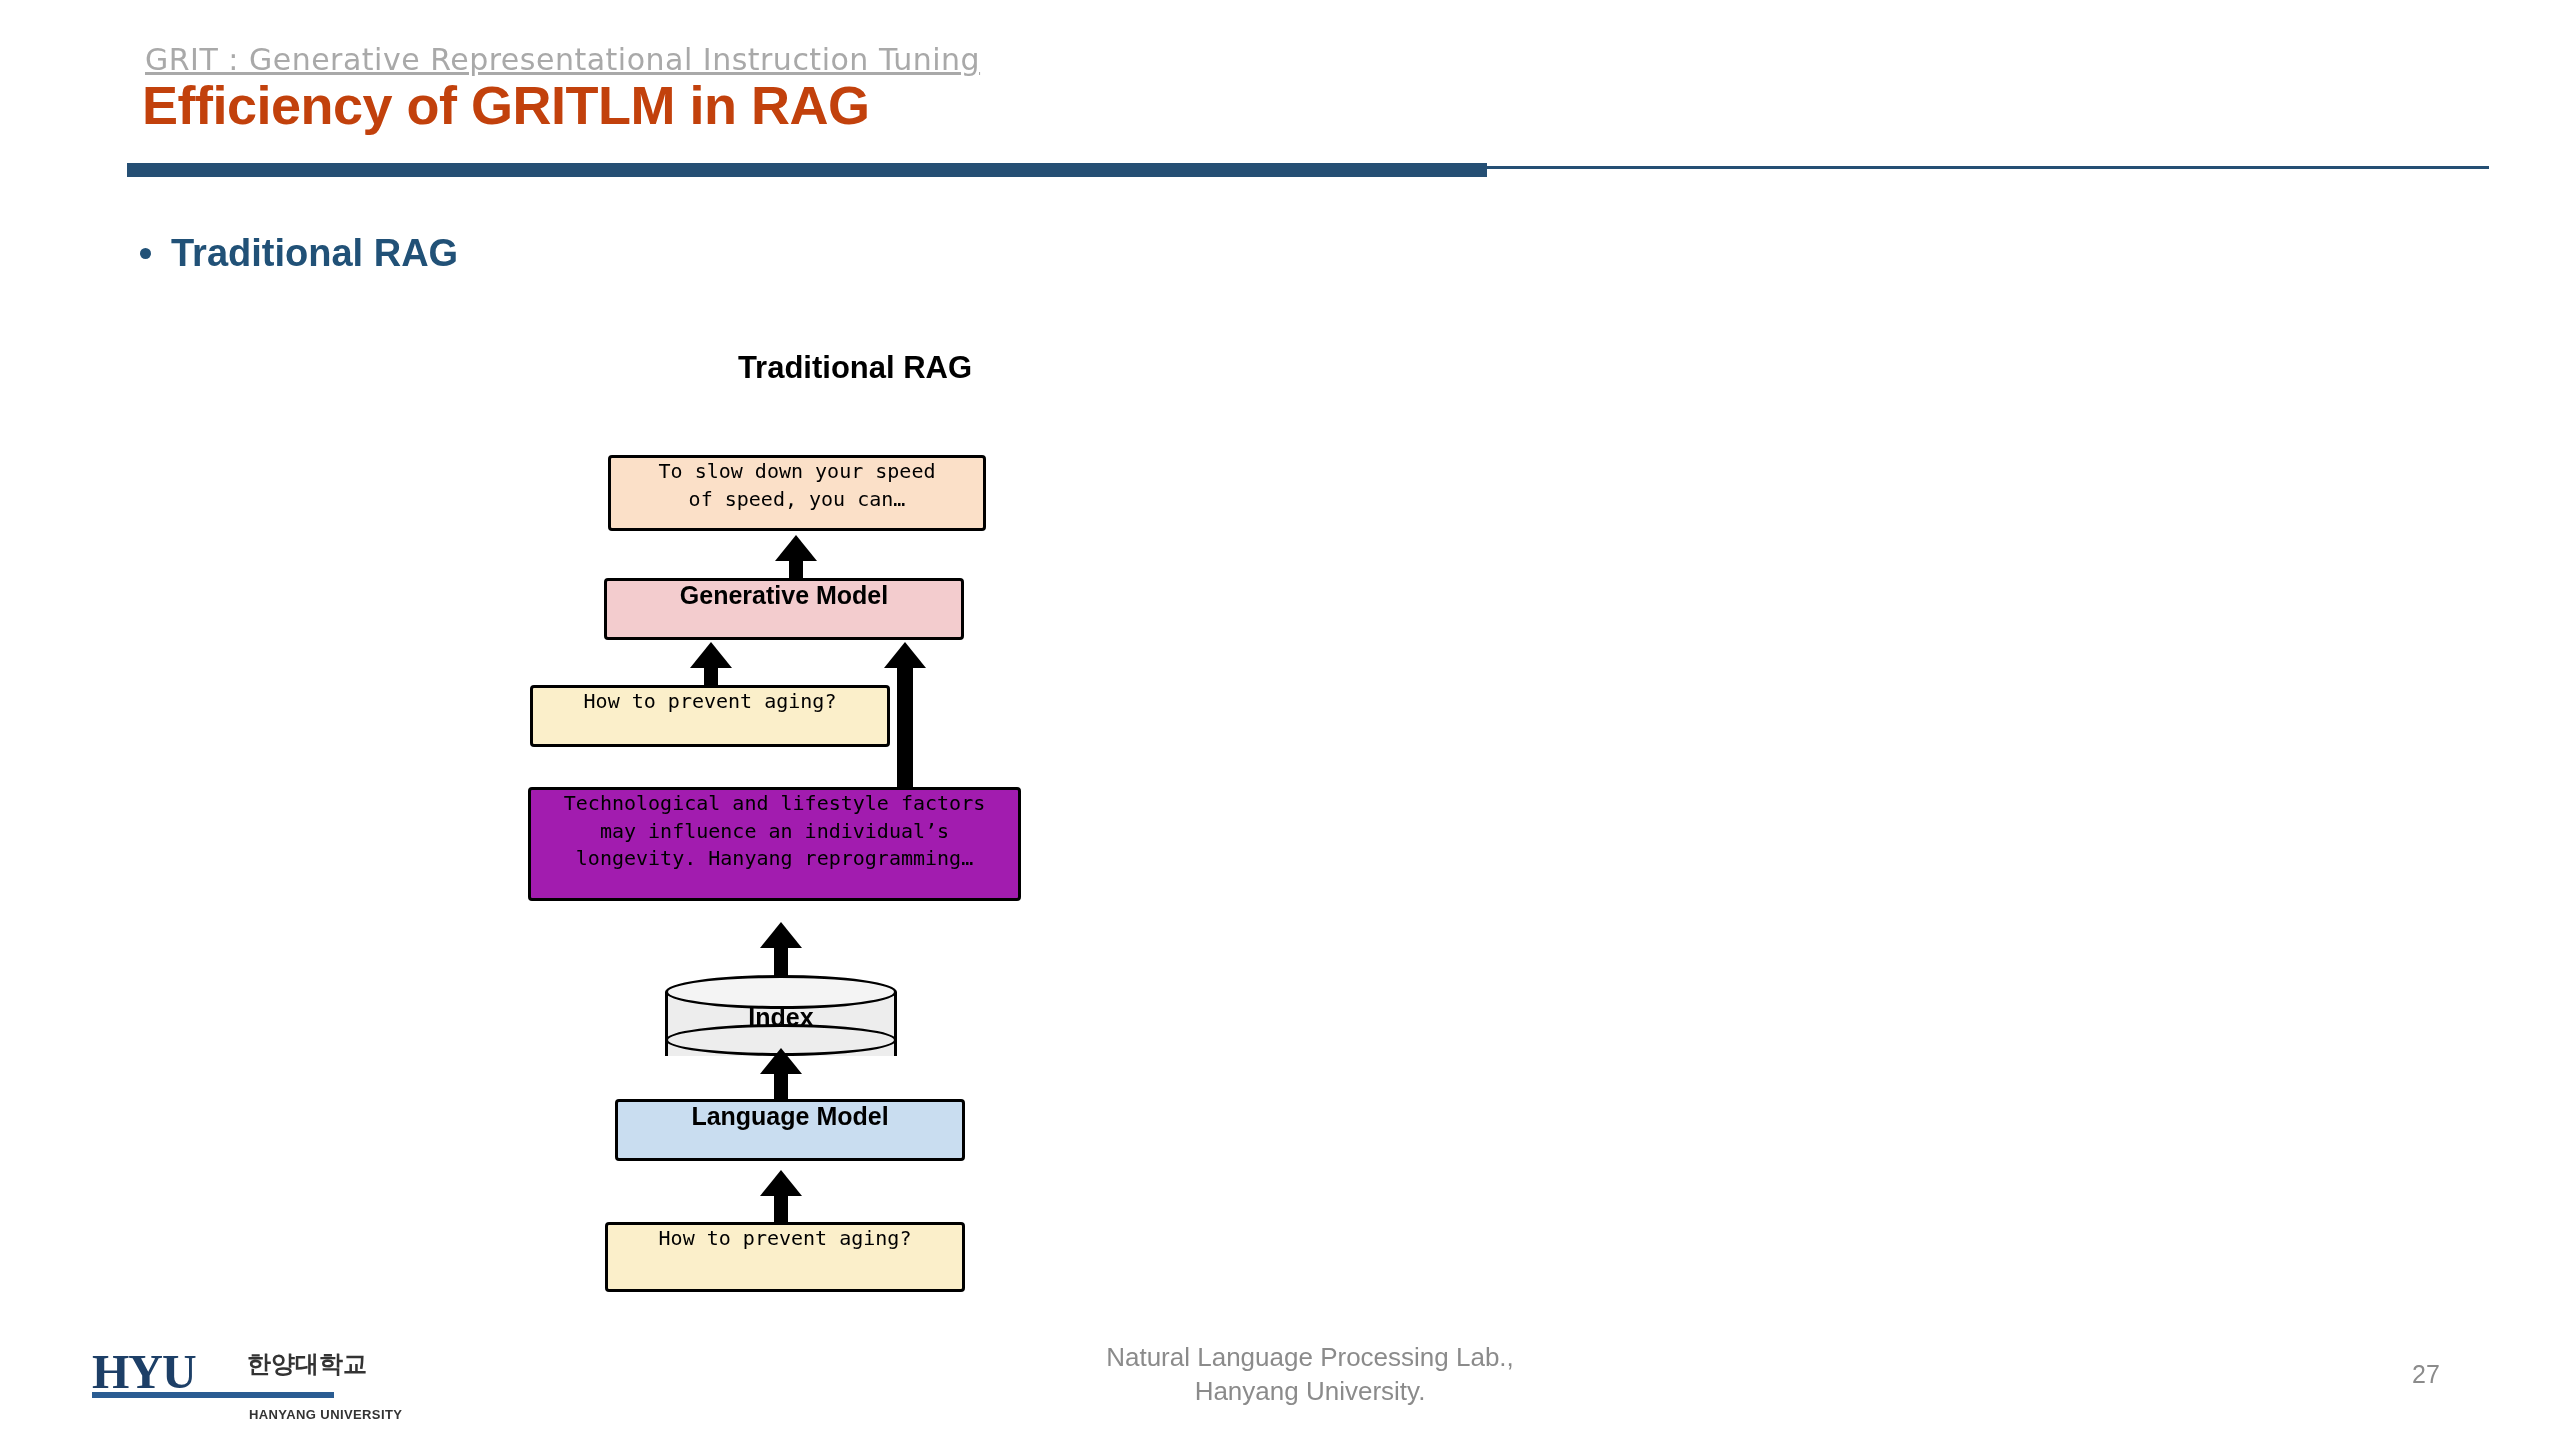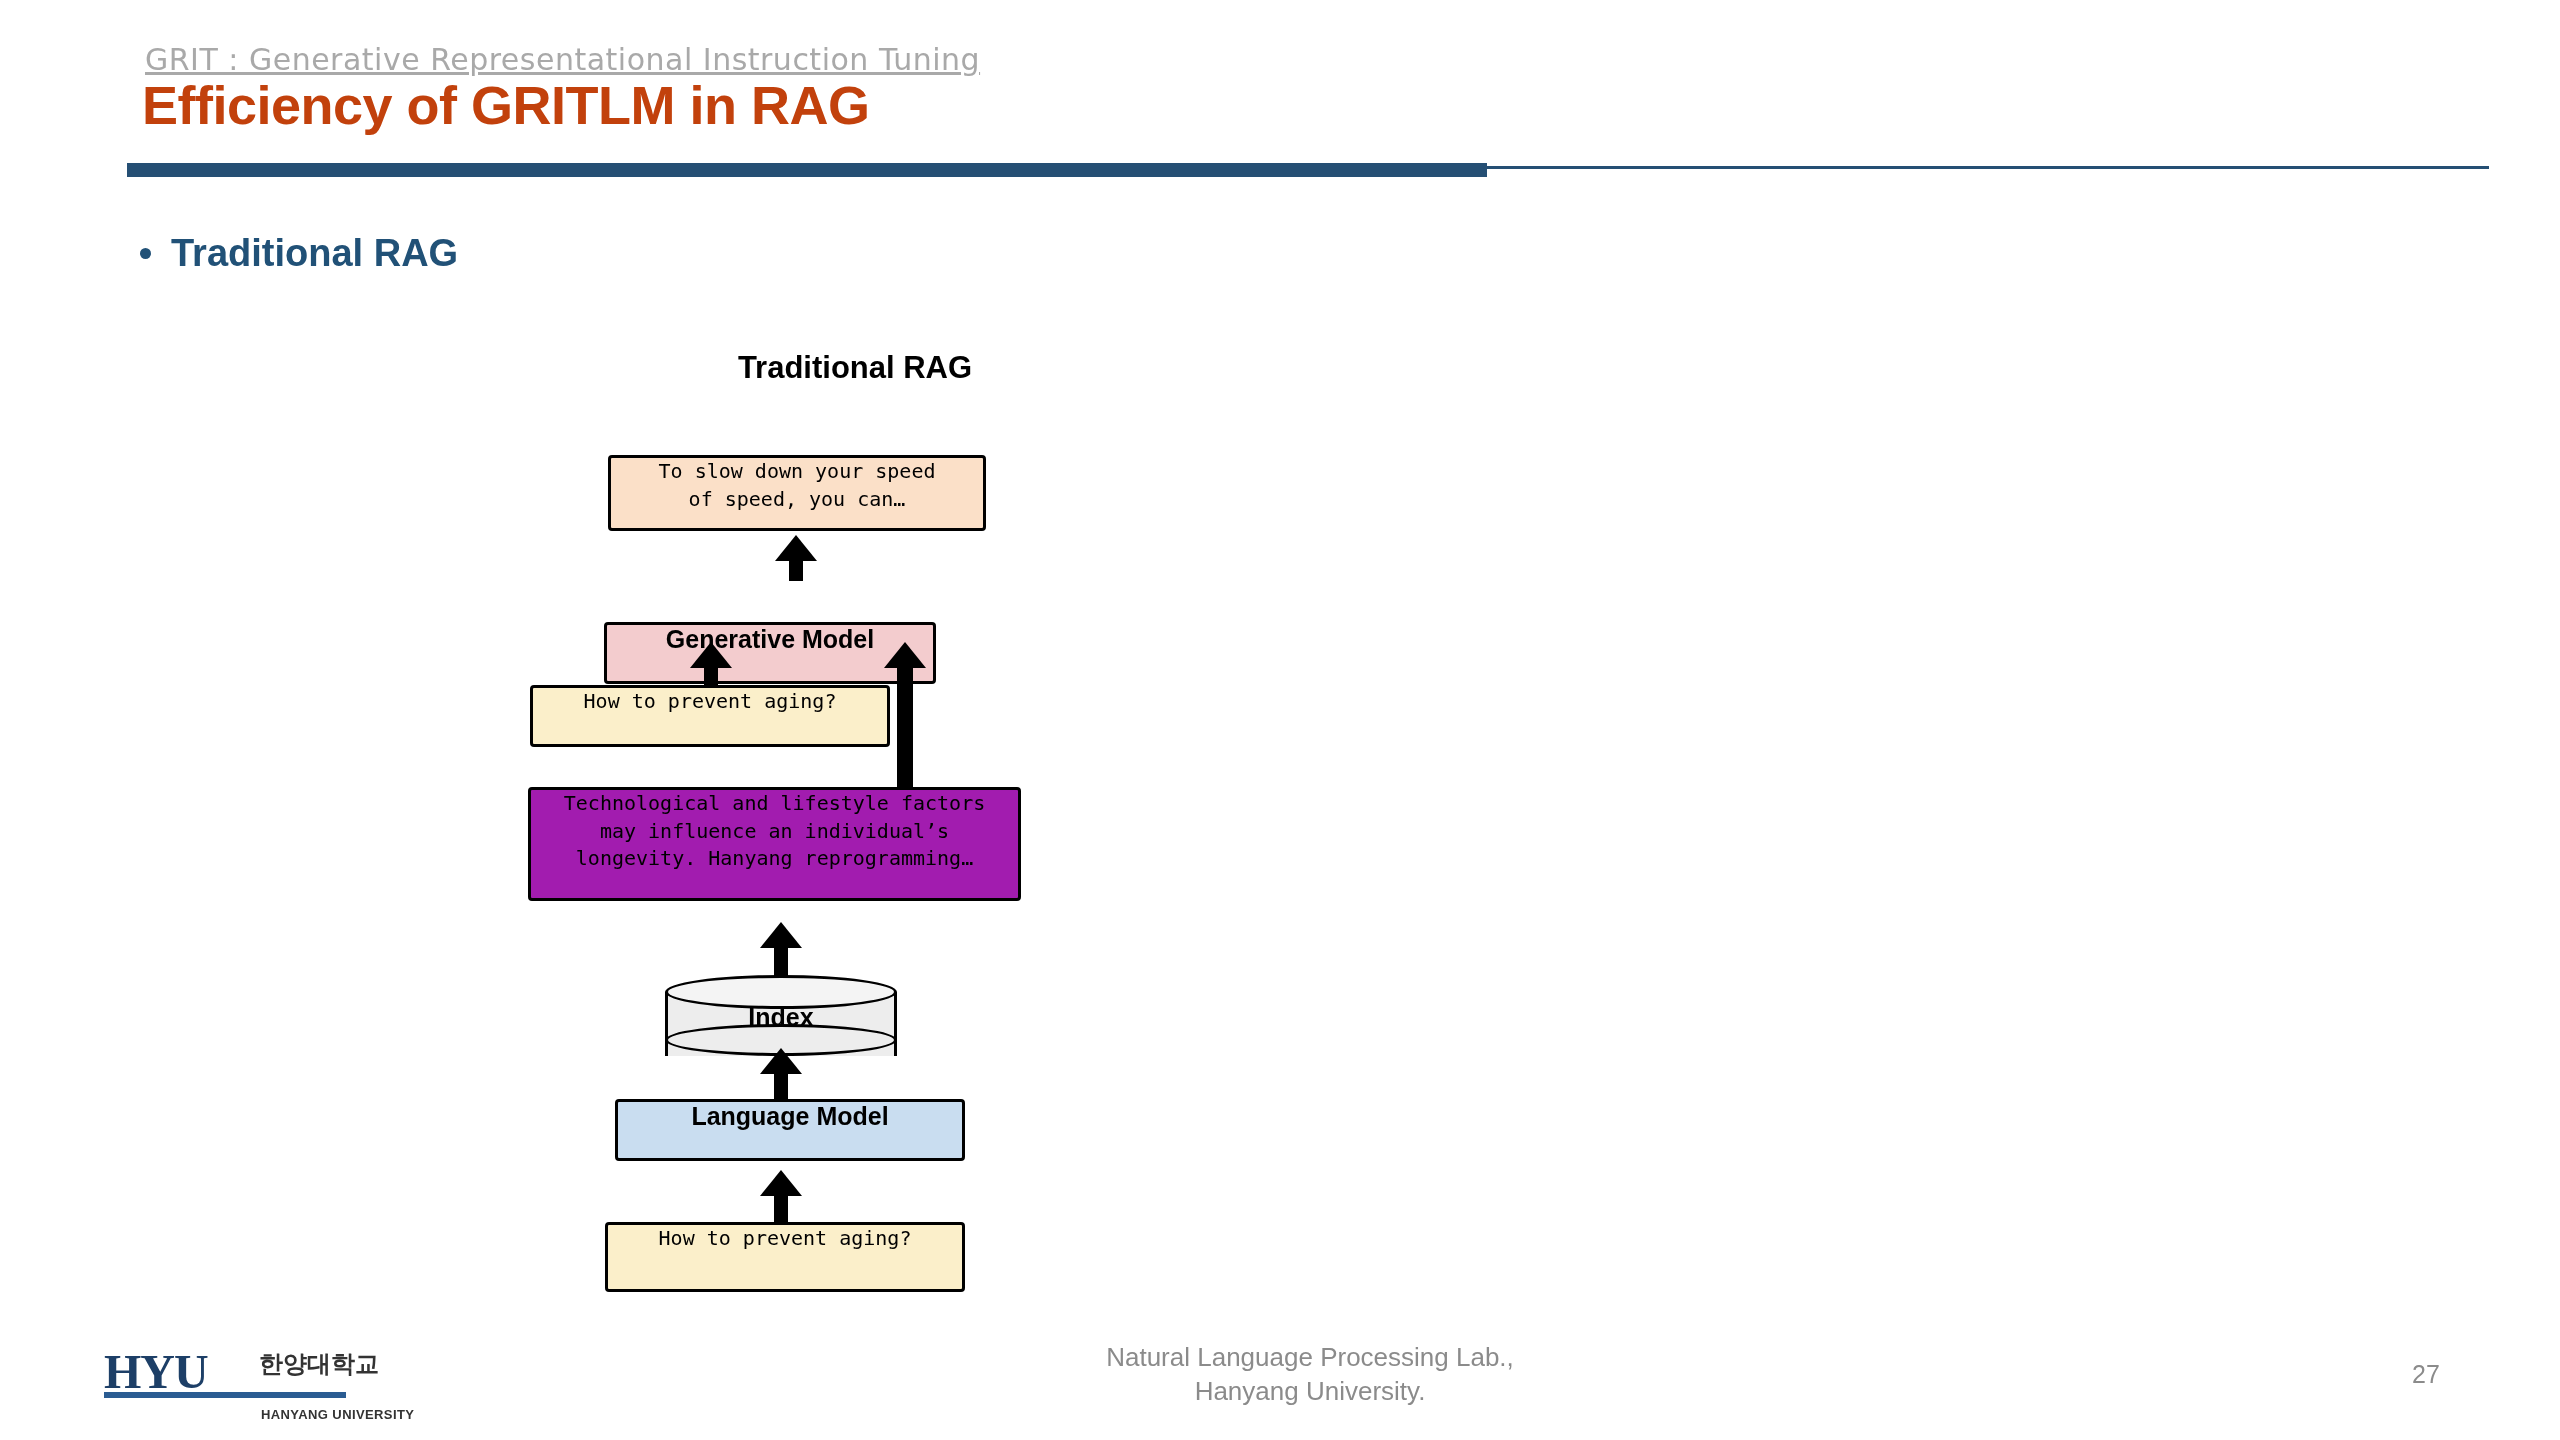--- a/index.html
+++ b/index.html
@@ -118,23 +118,22 @@
     font-size: 25px;
     font-weight: bold;
   }
 
   
   #node-output {
     left: 128px; top: 125px; width: 378px; height: 76px;
     background: #fbe0c8;
   }
   #node-generative {
-    left: 124px; top: 248px; width: 332px; height: 62px;
+    left: 124px; top: 248px; width: 360px; height: 62px;
     background: #f3ccce;
-    margin-top: 44px;
   }
   #node-query-top {
     left: 50px; top: 355px; width: 360px; height: 62px;
     background: #fbefca;
   }
   #node-document {
     left: 48px; top: 457px; width: 493px; height: 114px;
     background: #a21caf;
   }
   #node-embedding {
@@ -208,21 +207,21 @@
     transform: translateX(-50%);
     width: 0; height: 0;
     border-left: 21px solid transparent;
     border-right: 21px solid transparent;
     border-bottom: 26px solid #000000;
   }
 
   
   .logo {
     position: absolute;
-    left: 104px;
+    left: 92px;
     top: 1348px;
     width: 300px;
     height: 52px;
   }
   .logo-hyu {
     position: absolute;
     left: 0; top: -4px;
     font-family: "Liberation Serif", serif;
     font-size: 48px;
     font-weight: bold;

